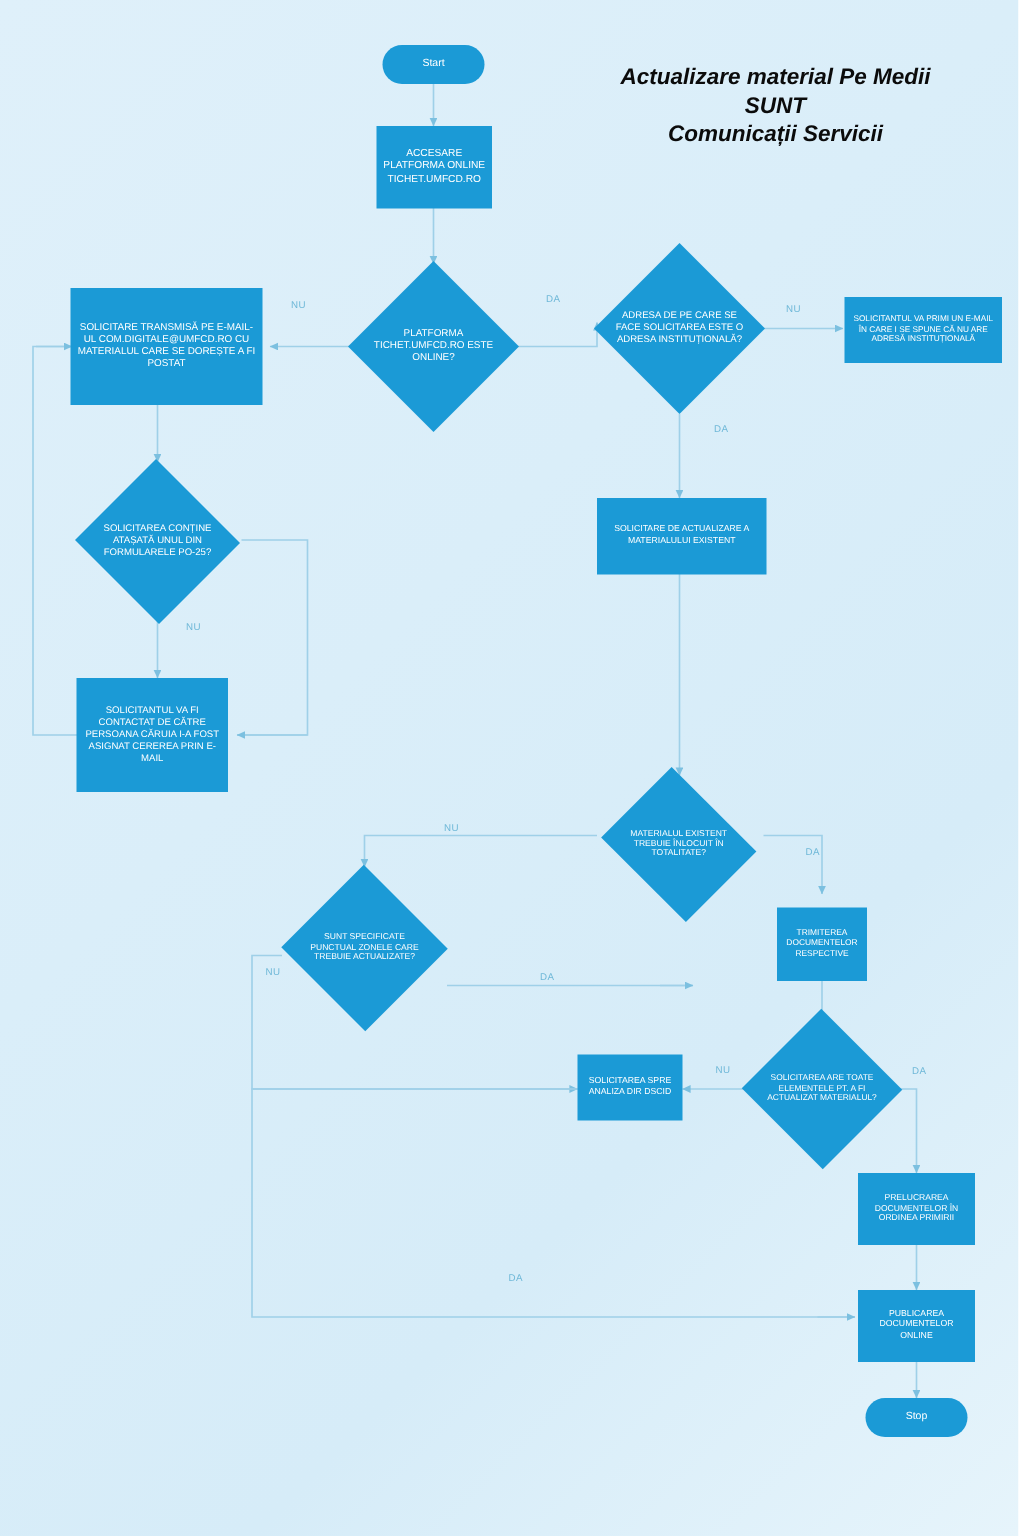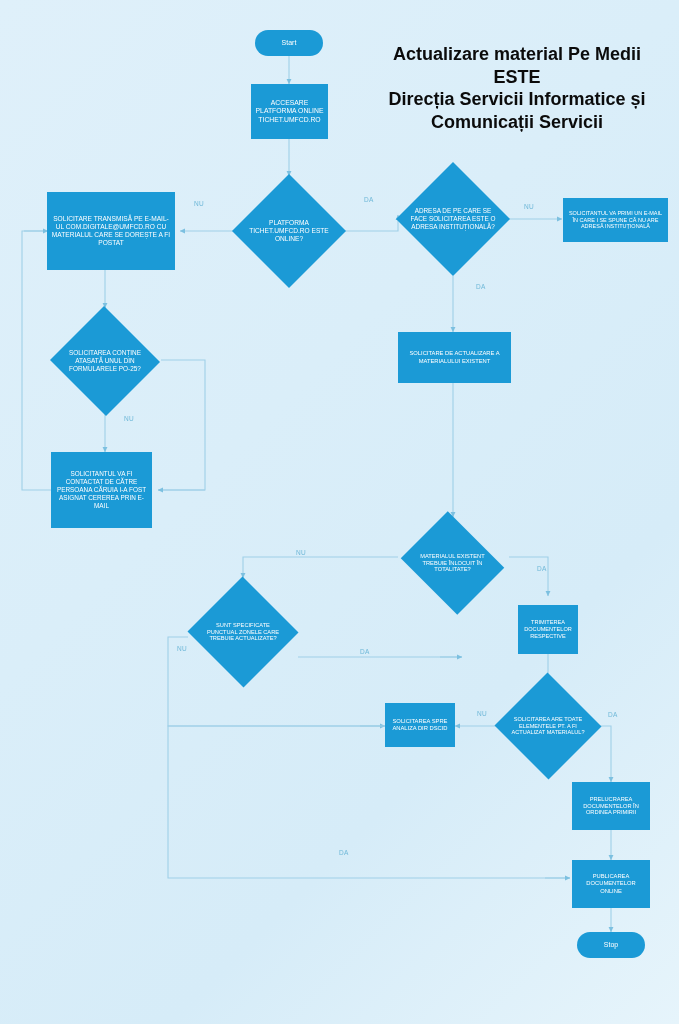--- a/index.html
+++ b/index.html
@@ -143,24 +143,23 @@
 
       <path d="M385,726 L168,726 L168,878 L570,878" marker-end="none"></path>
       <path d="M545,878 L570,878"></path>
 
       <path d="M611,830 L611,860"></path>
 
       <path d="M611,908 L611,932"></path>
     </g>
   </svg>
 
-  <div class="title" style="left:372px; top:43px; width:290px; font-size:18px;">
+  <div class="title" style="left:372px; top:43px; width:290px; font-size:15px;font-style:italic;">
     <div>Actualizare material Pe Medii</div>
-    <div>ESTE</div>
-    <div>Direcția Servicii Informatice și</div>
+    <div>SUNT</div>
     <div>Comunicații Servicii</div>
   </div>
 
   <div class="node term" style="left:255px; top:30px; width:68px; height:26px; font-size:7px;">Start</div>
 
   <div class="node proc" style="left:251px; top:84px; width:77px; height:55px; font-size:6.8px;">ACCESARE PLATFORMA ONLINE TICHET.UMFCD.RO</div>
 
   <div class="diamond-wrap" style="left:232px; top:174px; width:114px; height:114px;">
     <div class="diamond-shape"></div>
     <div class="diamond-label" style="font-size:6.6px;">PLATFORMA TICHET.UMFCD.RO ESTE ONLINE?</div>

